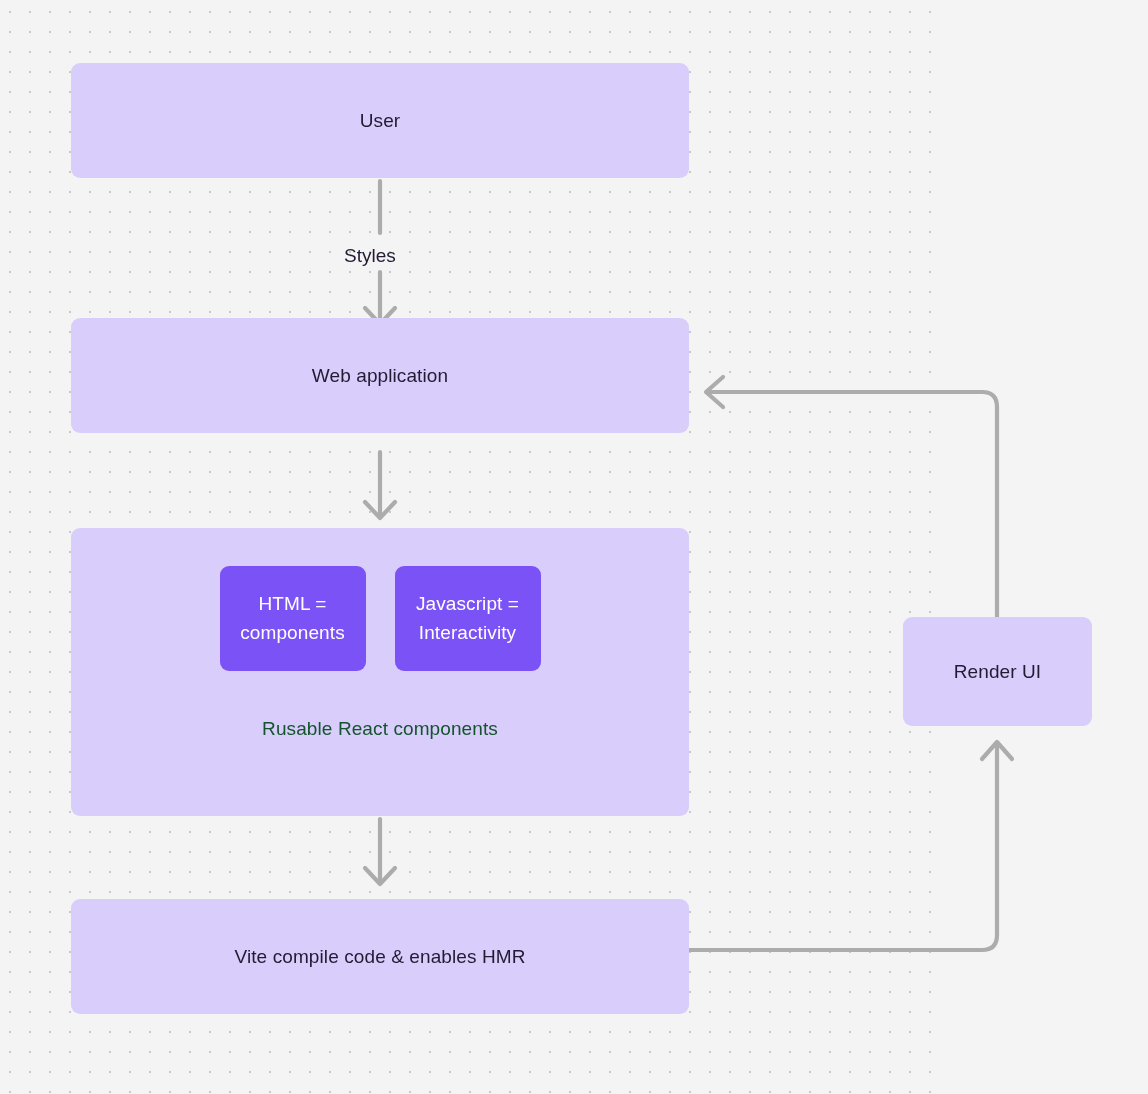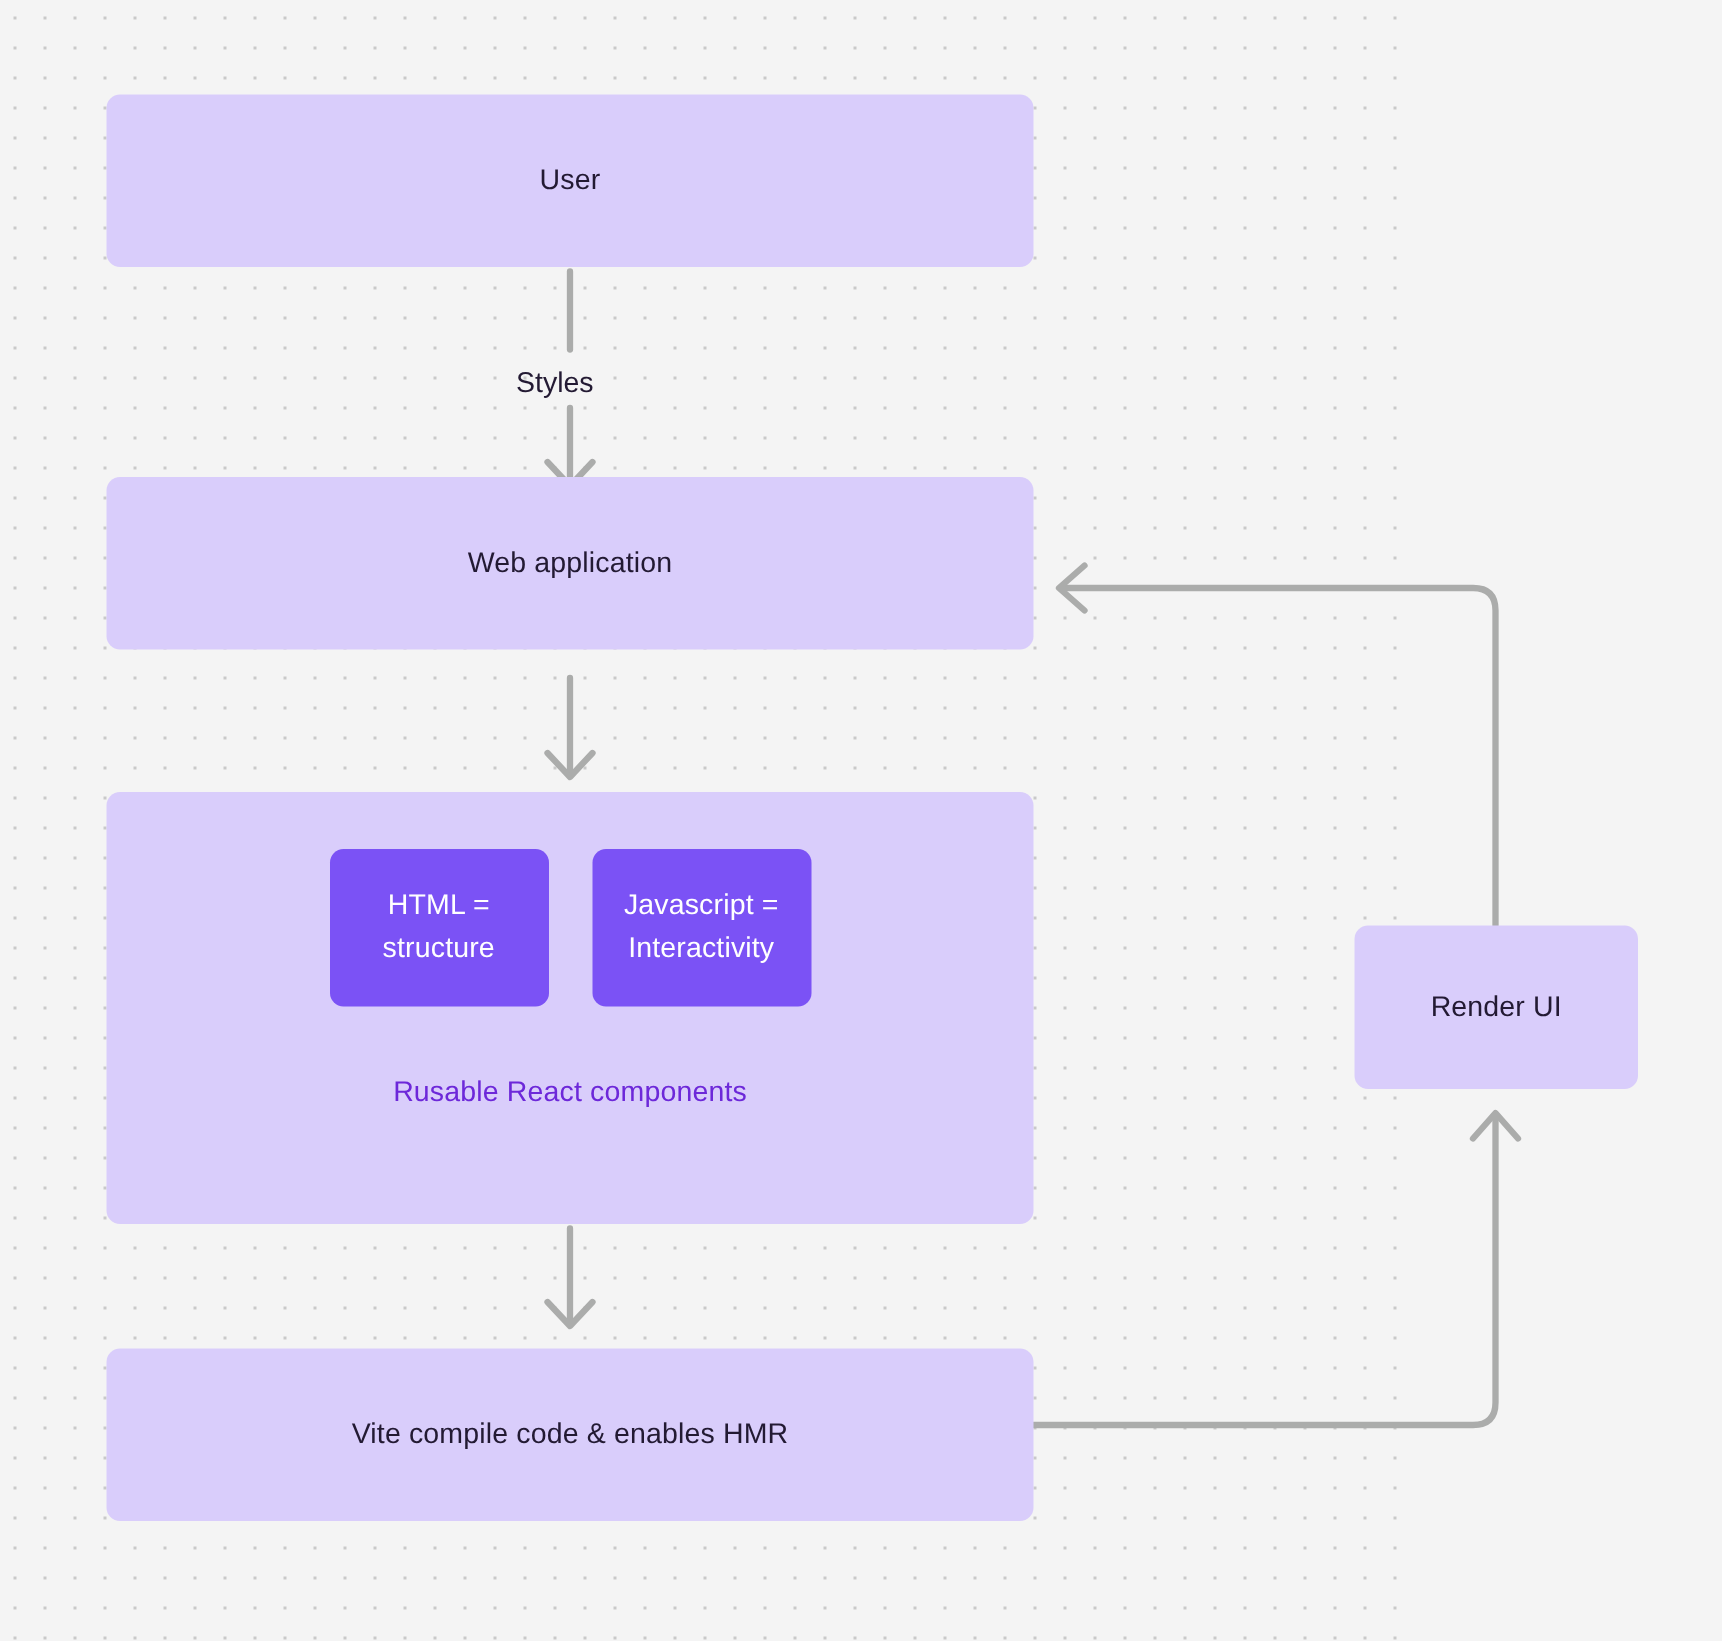--- a/index.html
+++ b/index.html
@@ -70,21 +70,21 @@
     text-align: center;
     padding: 0 8px;
   }
   .components-caption {
     position: absolute;
     left: 0;
     top: 188px;
     width: 100%;
     text-align: center;
     font-size: 19px;
-    color: #6d28d9;
+    color: #14532d;
     line-height: 1.35;
   }
 
   svg.edges {
     position: absolute;
     left: 0;
     top: 0;
     width: 1148px;
     height: 1094px;
     overflow: visible;
@@ -141,21 +141,21 @@
 
   <div class="edge-label label-prompt">Styles</div>
 
   <div class="node node-webapp">
     <span>Web application</span>
   </div>
 
   <div class="node node-components">
     <div class="chip-row">
       <div class="chip">
-        <span>HTML = structure</span>
+        <span>HTML = components</span>
       </div>
       <div class="chip">
         <span>Javascript = Interactivity</span>
       </div>
     </div>
     <div class="components-caption">Rusable React components</div>
   </div>
 
   <div class="node node-vite">
     <span>Vite compile code &amp; enables HMR</span>

